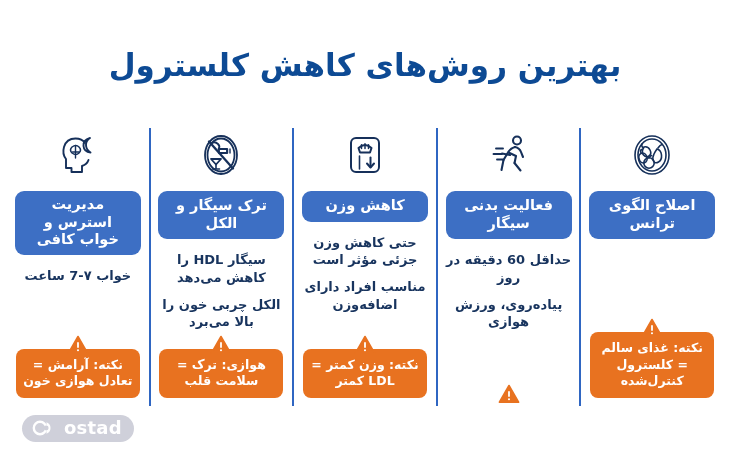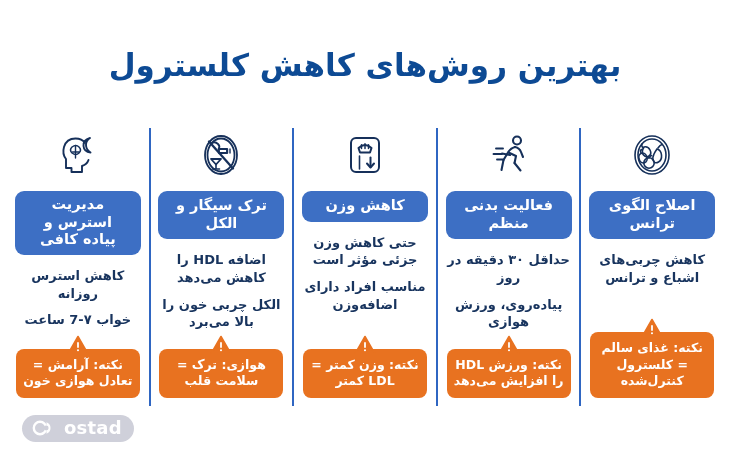--- a/index.html
+++ b/index.html
@@ -196,21 +196,20 @@
           <path d="M30 19 q4 1 4.5 6 q0.5 5 -3 7 q-3.5 2 -5 -1 q-1.5 -3 0.5 -7 q1.5 -3 3 -5z"></path>
           <path d="M31 18 q2 -3 4 -3.5" stroke-linecap="round"></path>
           <path d="M17 17 q4 -1 6 3 q2 4 -1 6 q-3 2 -5.5 -1 q-2.5 -3 0.5 -8z"></path>
           <path d="M16 18 q-2 -2.5 -1 -4" stroke-linecap="round"></path>
           <ellipse cx="16" cy="28" rx="4" ry="5" transform="rotate(-18 16 28)"></ellipse>
           <path d="M14 23 q-1 -2.5 0.5 -3.5" stroke-linecap="round"></path>
         </svg>
       </div>
       <div class="chip">اصلاح الگوی ترانس</div>
       <div class="body-copy">
-        <p>کاهش چربی‌های اشباع و ترانس</p>
       </div>
       <div class="note-wrap">
         <svg class="warn-icon" width="22" height="20" viewBox="0 0 22 20">
           <path d="M11 1.5 L20.6 18.2 L1.4 18.2 Z" fill="#e87220" stroke="#e87220" stroke-width="1.6" stroke-linejoin="round"></path>
           <rect x="10.1" y="7" width="1.8" height="6" rx="0.9" fill="#ffffff"></rect>
           <circle cx="11" cy="15.3" r="1.05" fill="#ffffff"></circle>
         </svg>
         <div class="note">نکته: غذای سالم = کلسترول کنترل‌شده</div>
       </div>
     </div>
@@ -223,32 +222,31 @@
           <path d="M31 17 q4.5 1 6 5 l2 5"></path>
           <path d="M24.5 22.5 l7.5 3.5 l-1.5 7"></path>
           <path d="M30.5 33 l6 7.5"></path>
           <path d="M19.5 30 l-2 10"></path>
           <path d="M26 25 l-8 -1.5"></path>
           <path d="M12 18.5 h7" stroke-width="1.9"></path>
           <path d="M9.5 24 h8.5" stroke-width="1.9"></path>
           <path d="M13 29.5 h6" stroke-width="1.9"></path>
         </svg>
       </div>
-      <div class="chip">فعالیت بدنی منظم</div>
-      <div class="body-copy">
-        <p>حداقل ۳۰ دقیقه در روز</p>
+      <div class="chip">فعالیت بدنی سیگار</div>
+      <div class="body-copy">
+        <p>حداقل 60 دقیقه در روز</p>
         <p>پیاده‌روی، ورزش هوازی</p>
       </div>
       <div class="note-wrap">
         <svg class="warn-icon" width="22" height="20" viewBox="0 0 22 20">
           <path d="M11 1.5 L20.6 18.2 L1.4 18.2 Z" fill="#e87220" stroke="#e87220" stroke-width="1.6" stroke-linejoin="round"></path>
           <rect x="10.1" y="7" width="1.8" height="6" rx="0.9" fill="#ffffff"></rect>
           <circle cx="11" cy="15.3" r="1.05" fill="#ffffff"></circle>
         </svg>
-        <div class="note">نکته: ورزش HDL را افزایش می‌دهد</div>
       </div>
     </div>
 
     <div class="col">
       <div class="icon-box">
         <svg width="50" height="50" viewBox="0 0 50 50" fill="none" stroke="#16305a" stroke-width="2" stroke-linecap="round" stroke-linejoin="round">
           <rect x="11" y="8" width="28" height="34" rx="5"></rect>
           <path d="M18.5 18 q6.5 -6 13 0 l-1.5 4.5 h-10 z"></path>
           <path d="M21.5 14.8 v3.6 M25 13.8 v4.6 M28.5 14.8 v3.6" stroke-width="1.5"></path>
           <path d="M19.5 26 v13" stroke-width="1.6"></path>
@@ -279,21 +277,21 @@
           <path d="M17 13 q3 -2 6 1 q2.5 2.5 0.5 5"></path>
           <path d="M24 19 h8 v4 h-8 z"></path>
           <path d="M32.5 19 v4 M35 19 v4" stroke-width="1.4"></path>
           <path d="M16 29 h10 l-5 5.5 z"></path>
           <path d="M21 34.5 v4.5 M17.5 39 h7" stroke-width="1.6"></path>
           <path d="M14 11.5 L38 38.5" stroke-width="2.3"></path>
         </svg>
       </div>
       <div class="chip">ترک سیگار و الکل</div>
       <div class="body-copy">
-        <p>اضافه HDL را کاهش می‌دهد</p>
+        <p>سیگار HDL را کاهش می‌دهد</p>
         <p>الکل چربی خون را بالا می‌برد</p>
       </div>
       <div class="note-wrap">
         <svg class="warn-icon" width="22" height="20" viewBox="0 0 22 20">
           <path d="M11 1.5 L20.6 18.2 L1.4 18.2 Z" fill="#e87220" stroke="#e87220" stroke-width="1.6" stroke-linejoin="round"></path>
           <rect x="10.1" y="7" width="1.8" height="6" rx="0.9" fill="#ffffff"></rect>
           <circle cx="11" cy="15.3" r="1.05" fill="#ffffff"></circle>
         </svg>
         <div class="note">هوازی: ترک = سلامت قلب</div>
       </div>
@@ -302,23 +300,22 @@
     <div class="col">
       <div class="icon-box">
         <svg width="52" height="50" viewBox="0 0 52 50" fill="none" stroke="#16305a" stroke-width="1.9" stroke-linecap="round" stroke-linejoin="round">
           <path d="M33 13 q-3 -4.5 -9.5 -4.5 q-9 0 -11.5 8.5 q-2 7 2 12 v9 h5.5 v4 h10.5 v-6 q5 -1.5 6.5 -6"></path>
           <path d="M20 17 q4 -3 7 0 q3 3 0 6 q-3 3 -7 0 q-3 -3 0 -6z" stroke-width="1.5"></path>
           <path d="M23.5 15.5 v12.5" stroke-width="1.4"></path>
           <path d="M20.5 22 h6.5" stroke-width="1.4"></path>
           <path d="M38 8 q-7 2 -6.5 8 q0.5 6 7 6.5 q-4.5 -3 -4.5 -7.5 q0 -4.5 4 -7z"></path>
         </svg>
       </div>
-      <div class="chip two-line">مدیریت استرس و پیاده کافی</div>
-      <div class="body-copy">
-        <p>کاهش استرس روزانه</p>
+      <div class="chip two-line">مدیریت استرس و خواب کافی</div>
+      <div class="body-copy">
         <p>خواب ۷-7 ساعت</p>
       </div>
       <div class="note-wrap">
         <svg class="warn-icon" width="22" height="20" viewBox="0 0 22 20">
           <path d="M11 1.5 L20.6 18.2 L1.4 18.2 Z" fill="#e87220" stroke="#e87220" stroke-width="1.6" stroke-linejoin="round"></path>
           <rect x="10.1" y="7" width="1.8" height="6" rx="0.9" fill="#ffffff"></rect>
           <circle cx="11" cy="15.3" r="1.05" fill="#ffffff"></circle>
         </svg>
         <div class="note">نکته: آرامش = تعادل هوازی خون</div>
       </div>

